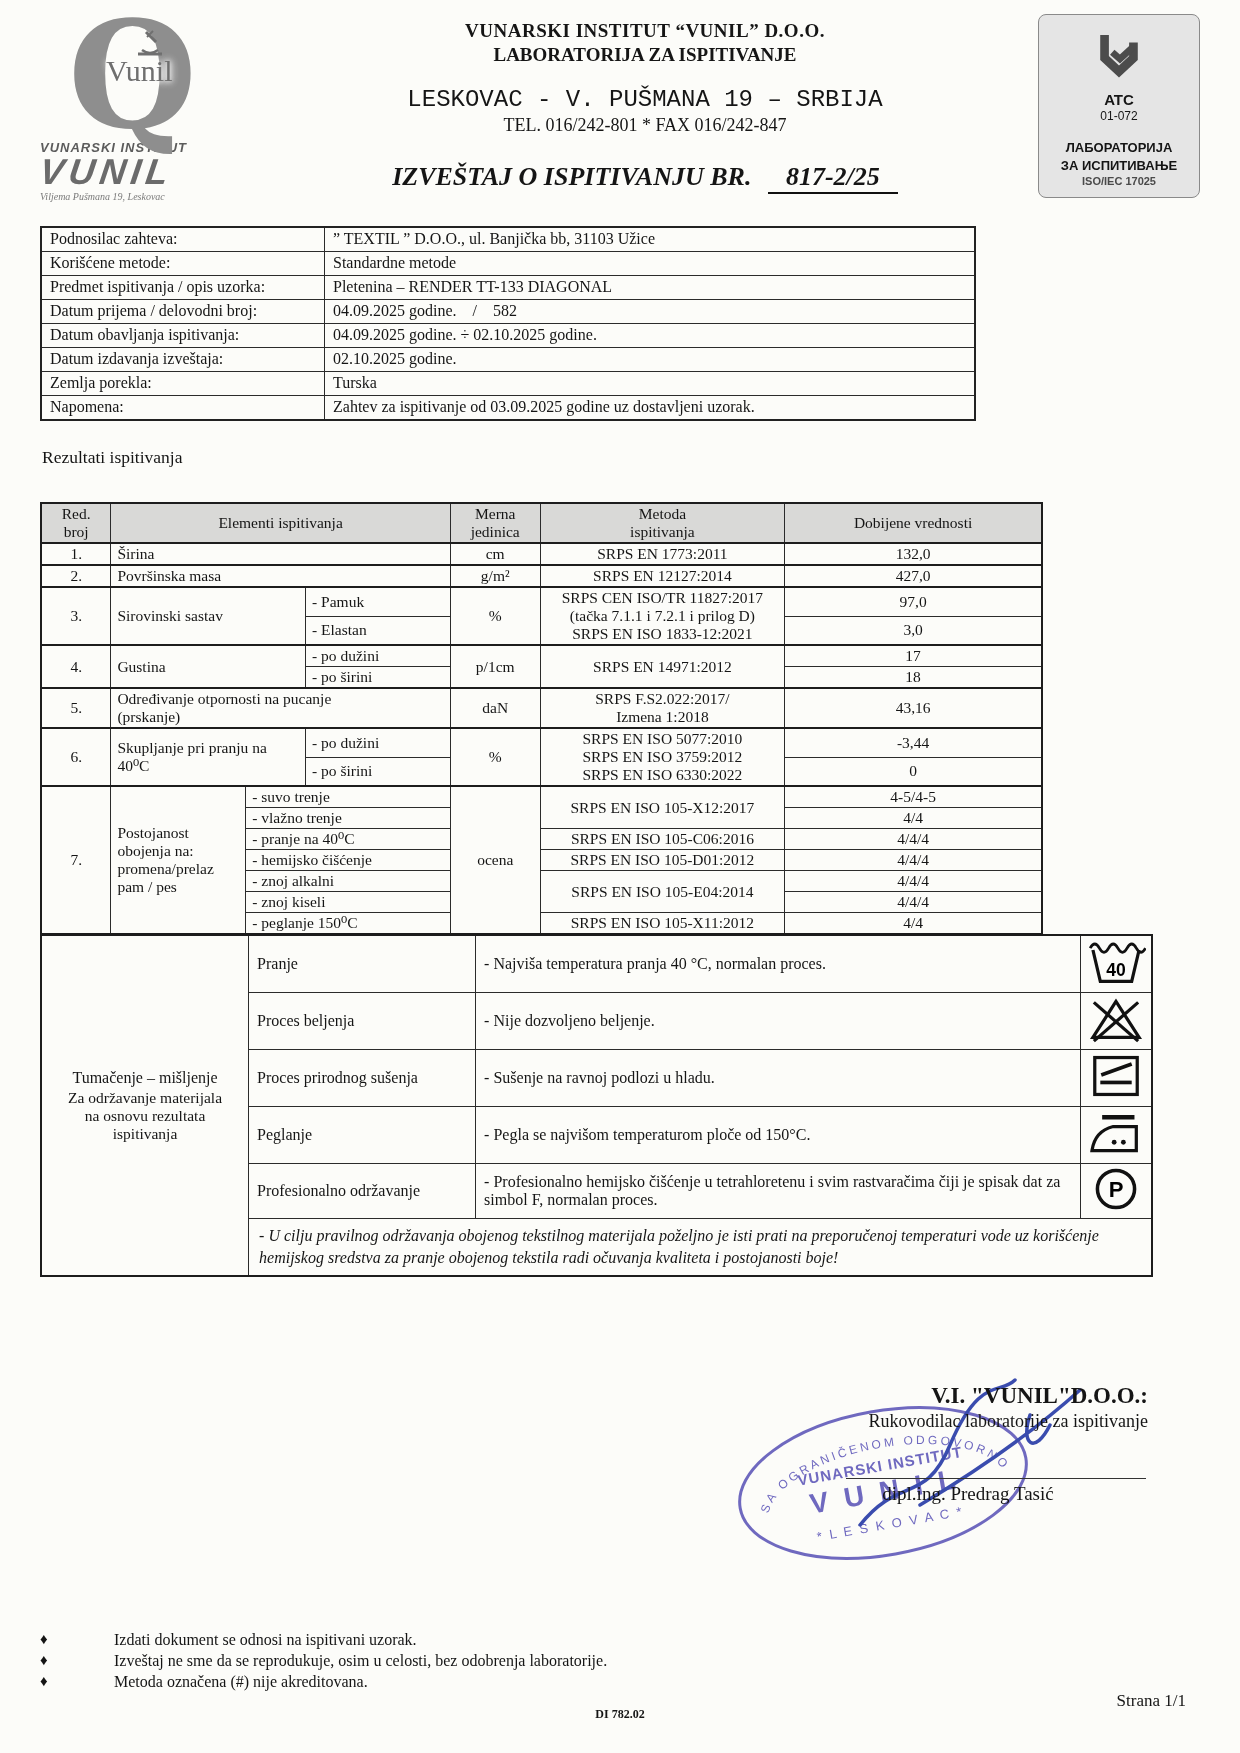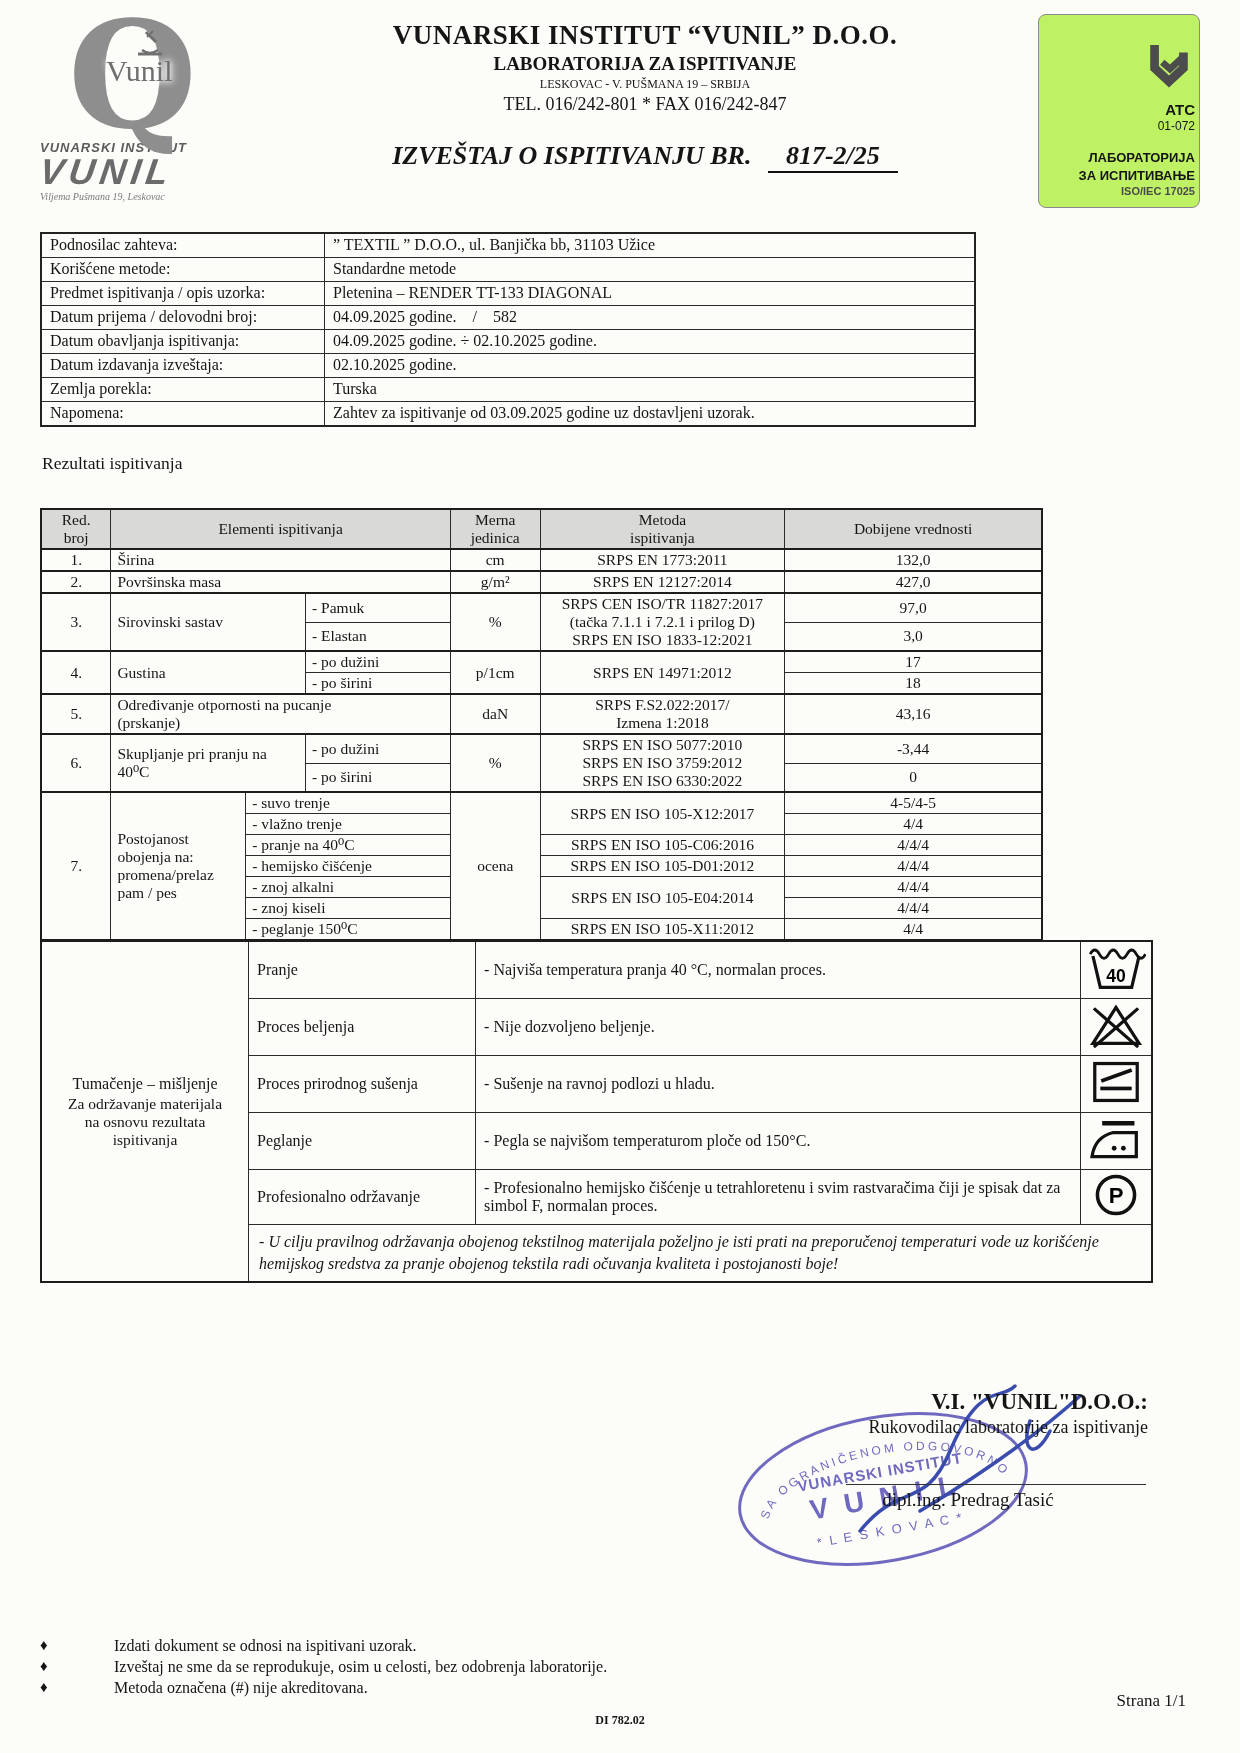--- a/index.html
+++ b/index.html
@@ -14,27 +14,27 @@
   .hdr-row{display:flex;align-items:flex-start;}
   .logo-col{width:212px;position:relative;flex:0 0 auto;}
   .qwrap{position:relative;height:122px;}
   .qglyph{font-family:"DejaVu Serif",serif;font-size:148px;line-height:110px;color:#8e8e8e;position:absolute;left:28px;top:6px;font-weight:bold;}
   .qlabel{position:absolute;left:66px;top:40px;font-size:30px;color:#6f6f6f;text-shadow:0 0 5px #fff,0 0 8px #fff,0 0 10px #fff;font-family:"Liberation Serif",serif;}
   .microscope{position:absolute;left:92px;top:14px;}
   .logo-inst{font-size:13px;font-weight:bold;font-style:italic;color:#5c5c5c;letter-spacing:1px;margin-top:4px;font-family:"Liberation Sans",sans-serif;}
   .logo-name{font-size:36px;font-weight:bold;font-style:italic;color:#6b6b6b;letter-spacing:5px;line-height:34px;font-family:"Liberation Sans",sans-serif;transform:skewX(-8deg);}
   .logo-addr{font-size:10px;color:#7a7a7a;font-style:italic;margin-top:2px;}
   .center-col{flex:1 1 auto;text-align:center;padding-top:6px;}
-  .org-name{font-size:27px;font-weight:bold;letter-spacing:.5px;text-align:center;}
+  .org-name{font-size:19px;font-weight:bold;letter-spacing:.5px;text-align:center;}
   .org-lab{font-size:19px;font-weight:bold;margin-top:2px;}
-  .org-addr{font-size:12px;margin-top:2px;}
+  .org-addr{font-size:24px;margin-top:20px;font-family:Liberation Mono, monospace;}
   .org-tel{font-size:18px;margin-top:2px;}
   .report-line{margin-top:26px;font-size:26px;font-weight:bold;font-style:italic;}
   .report-num{border-bottom:2.5px solid #111;padding:0 18px 1px 18px;margin-left:10px;}
-  .badge-col{flex:0 0 auto;width:152px;border:1.5px solid #8a8a8a;border-radius:8px;text-align:right;padding:26px 4px 10px 4px;background:#bef264;}
+  .badge-col{flex:0 0 auto;width:152px;border:1.5px solid #8a8a8a;border-radius:8px;text-align:center;padding:16px 4px 10px 4px;background:#e5e5e5;}
   .badge-code{font-size:15px;font-weight:bold;font-family:"Liberation Sans",sans-serif;margin-top:2px;}
   .badge-num{font-size:12px;font-family:"Liberation Sans",sans-serif;margin-top:1px;}
   .badge-lab{font-size:13px;font-weight:bold;font-family:"Liberation Sans",sans-serif;margin-top:16px;line-height:16px;}
   .badge-std{font-size:11px;font-weight:bold;font-family:"Liberation Sans",sans-serif;color:#4a4a4a;}
   
   table{border-collapse:collapse;}
   .info{width:936px;margin-top:24px;border:2.5px solid #222;font-family:Liberation Serif, serif;}
   .info td{border:1.5px solid #2b2b2b;font-size:16px;padding:1px 8px 2px 8px;height:20px;}
   .info td.l{width:266px;}
   .info td.v{white-space:pre-wrap;}

